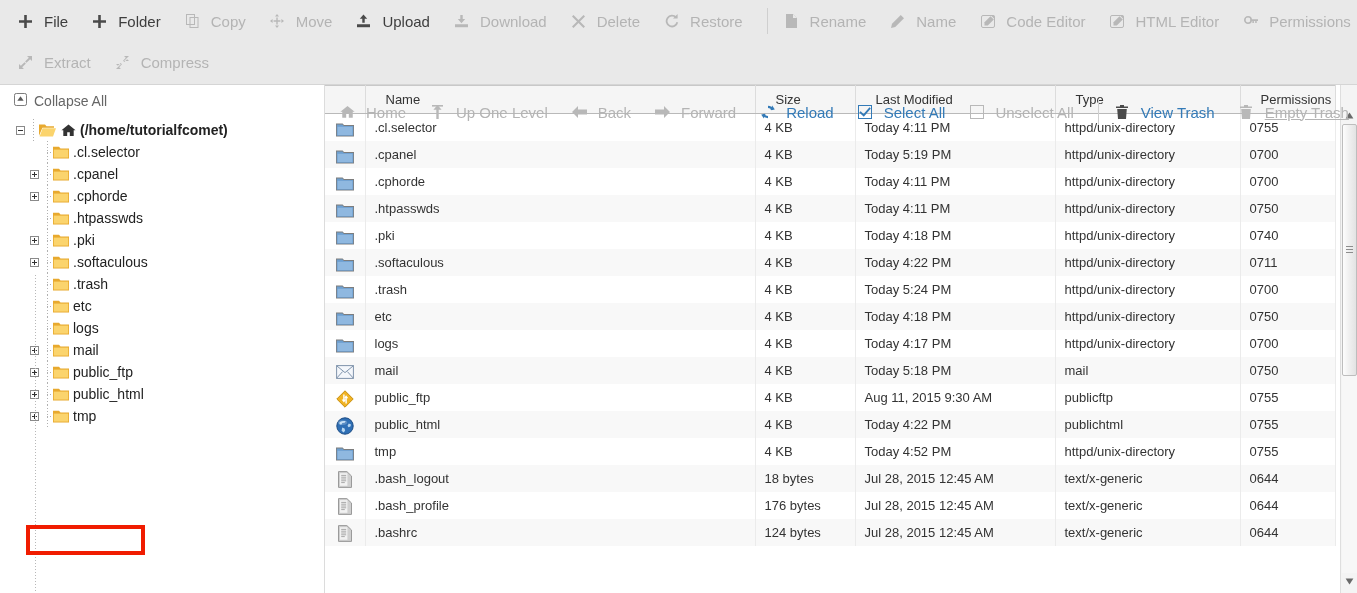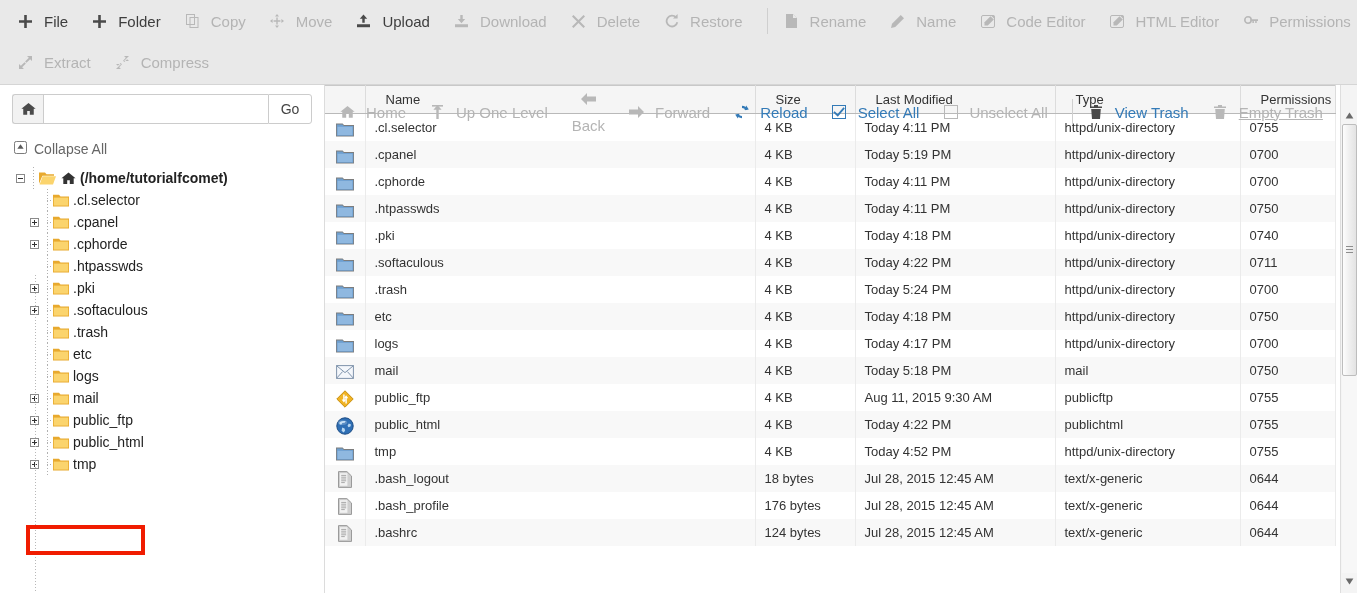--- a/index.html
+++ b/index.html
@@ -436,31 +436,20 @@
         </span>
         <span>Compress</span>
       </span>
     </div>
 </div>
 
 <div id="main">
 
   <div id="leftpane">
 
-    <div id="pathbar">
-      <div class="input-group">
-        <span class="ig-addon">
-          <svg width="15" height="14" viewBox="0 0 16 14">
-            <path fill="#4a4a4a" d="M8 0.6 L0.4 6.6 h2 V13 h4.2 V9 h2.8 v4 H13.6 V6.6 h2 Z"></path>
-          </svg>
-        </span>
-        <input class="ig-input" type="text" placeholder="" value="" style="">
-        <span class="ig-go">Go</span>
-      </div>
-    </div>
 
     <div id="collapse-all">
       <span>
         <svg width="13" height="13" viewBox="0 0 14 14">
           <rect x="0.5" y="0.5" width="13" height="13" rx="2" fill="none" stroke="#6d6d6d"></rect>
           <path d="M7 3.6 L10.4 8.4 H3.6 Z" fill="#5a5a5a"></path>
         </svg>
       </span>
       <span>Collapse All</span>
     </div>
@@ -906,21 +895,21 @@
     </span>
     <span class="tb-btn" style="color: rgb(180, 180, 180);">
       <span class="ic">
         <svg width="11" height="14" viewBox="0 0 11 14">
           <path fill="#b8b8b8" d="M5.5 0 9.6 4.8H6.7V14H4.3V4.8H1.4Z"></path>
           <rect x="0" y="0" width="11" height="1.6" fill="#b8b8b8"></rect>
         </svg>
       </span>
       <span>Up One Level</span>
     </span>
-    <span class="tb-btn" style="color: rgb(180, 180, 180); flex-direction: column;">
+    <span class="tb-btn" style="color: rgb(180, 180, 180);">
       <span class="ic">
         <svg width="15" height="12" viewBox="0 0 15 12">
           <path fill="#b8b8b8" d="M0 6 6 0v3.6h9v4.8H6V12Z"></path>
         </svg>
       </span>
       <span>Back</span>
     </span>
     <span class="tb-btn" style="color: rgb(180, 180, 180);">
       <span class="ic">
         <svg width="15" height="12" viewBox="0 0 15 12">

